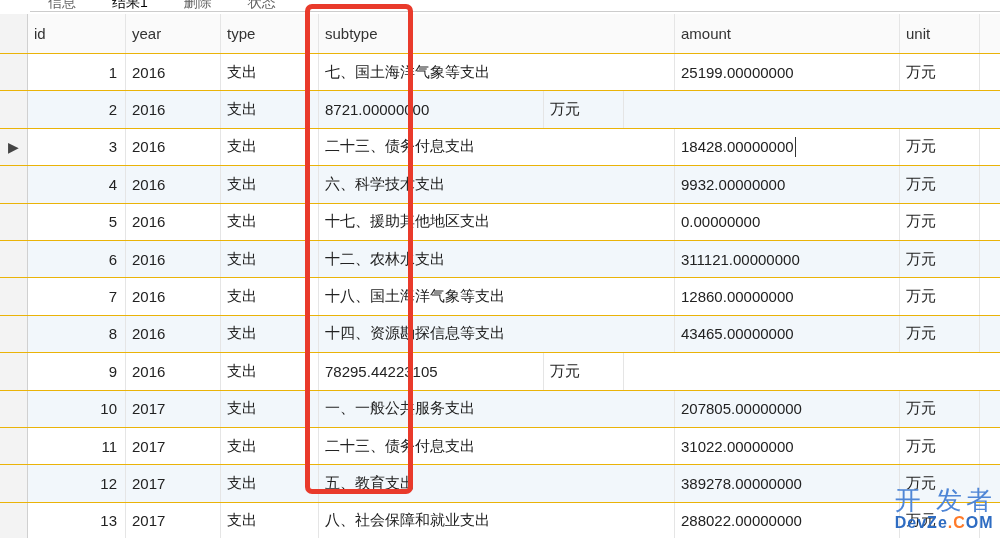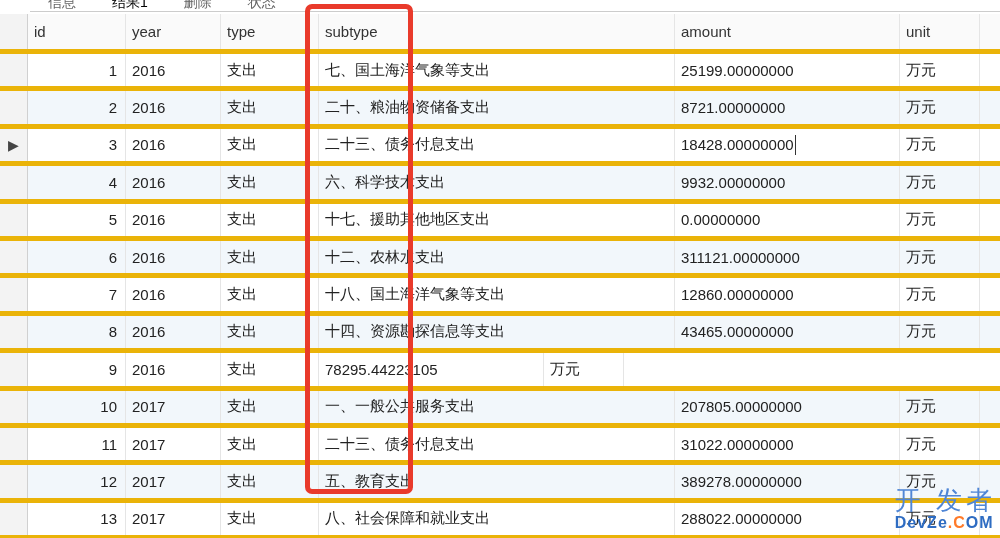--- a/index.html
+++ b/index.html
@@ -29,21 +29,21 @@
     .tab.active { color: #000; }
 
     .grid {
       position: relative;
       margin-top: 2px;
     }
     .row {
       display: flex;
       align-items: center;
       height: 37.4px;
-      border-bottom: 5px solid #eab308;
+      border-bottom: 1px solid #eab308;
       background: #fff;
       font-size: 15px;
       color: #222;
     }
     .row.header {
       background: #fafafa;
       font-size: 15px;
       color: #333;
       height: 40px;
     }
@@ -131,21 +131,20 @@
       <div class="col col-type">支出</div>
       <div class="col col-subtype">七、国土海洋气象等支出</div>
       <div class="col col-amount">25199.00000000</div>
       <div class="col col-unit">万元</div>
     </div>
     <div class="row alt">
       <div class="gutter"></div>
       <div class="col col-id">2</div>
       <div class="col col-year">2016</div>
       <div class="col col-type">支出</div>
-      <div class="col col-subtype">二十、粮油物资储备支出</div>
       <div class="col col-amount">8721.00000000</div>
       <div class="col col-unit">万元</div>
     </div>
     <div class="row">
       <div class="gutter">▶</div>
       <div class="col col-id">3</div>
       <div class="col col-year">2016</div>
       <div class="col col-type">支出</div>
       <div class="col col-subtype">二十三、债务付息支出</div>
       <div class="col col-amount editing">18428.00000000<span class="amount-caret"></span></div>

